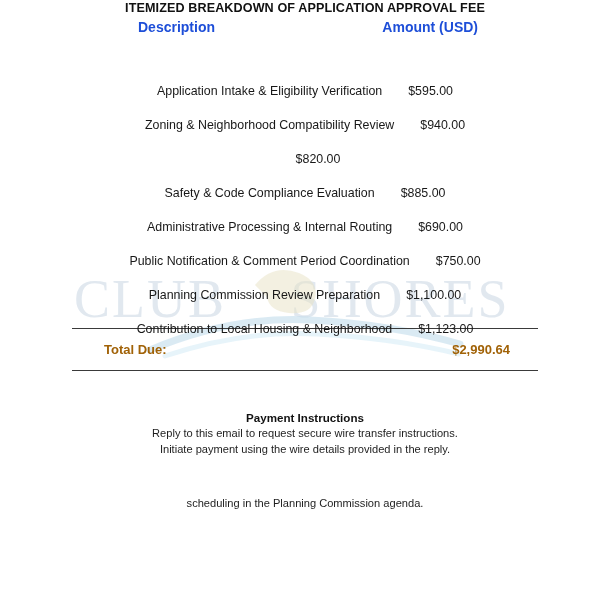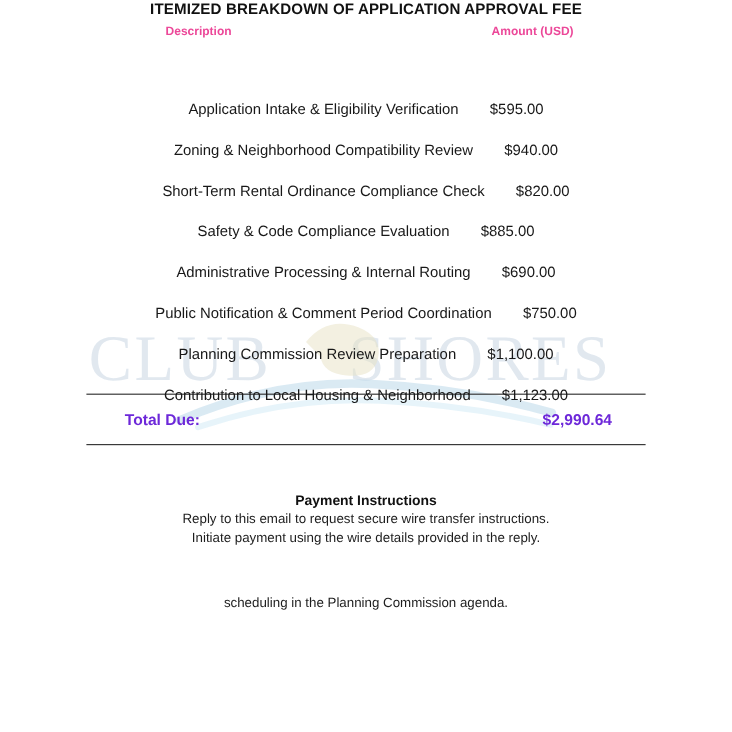--- a/index.html
+++ b/index.html
@@ -54,23 +54,23 @@
     line-height: 16px;
   }
 
   
   .header-row {
     width: 340px;
     margin: 3px auto 0 auto;
     display: flex;
     justify-content: space-between;
     align-items: baseline;
-    font-size: 10px;
-    font-weight: bold;
-    color: #ec4899;
+    font-size: 14px;
+    font-weight: bold;
+    color: #1d4ed8;
     line-height: 16px;
     padding-left: 6px;
   }
 
   
   .items {
     margin: 0;
     padding: 0;
     list-style: none;
   }
@@ -99,21 +99,21 @@
     border: 0;
     border-top: 1.4px solid #3a3a3a;
     margin: 0;
   }
   .total-row {
     display: flex;
     justify-content: space-between;
     align-items: baseline;
     font-size: 13px;
     font-weight: bold;
-    color: #6d28d9;
+    color: #a16207;
     padding: 13px 28px 13px 32px;
   }
 
   
   .pay-block {
     margin-top: 39px;
     text-align: center;
   }
   .pay-title {
     font-size: 11.6px;
@@ -166,21 +166,20 @@
     <ul class="items" id="items-list">
         <li class="item-row">
           <span class="item-desc">Application Intake &amp; Eligibility Verification</span>
           <span class="item-amt">$595.00</span>
         </li>
         <li class="item-row">
           <span class="item-desc">Zoning &amp; Neighborhood Compatibility Review</span>
           <span class="item-amt">$940.00</span>
         </li>
         <li class="item-row">
-          <span class="item-desc">Short-Term Rental Ordinance Compliance Check</span>
           <span class="item-amt">$820.00</span>
         </li>
         <li class="item-row">
           <span class="item-desc">Safety &amp; Code Compliance Evaluation</span>
           <span class="item-amt">$885.00</span>
         </li>
         <li class="item-row">
           <span class="item-desc">Administrative Processing &amp; Internal Routing</span>
           <span class="item-amt">$690.00</span>
         </li>

